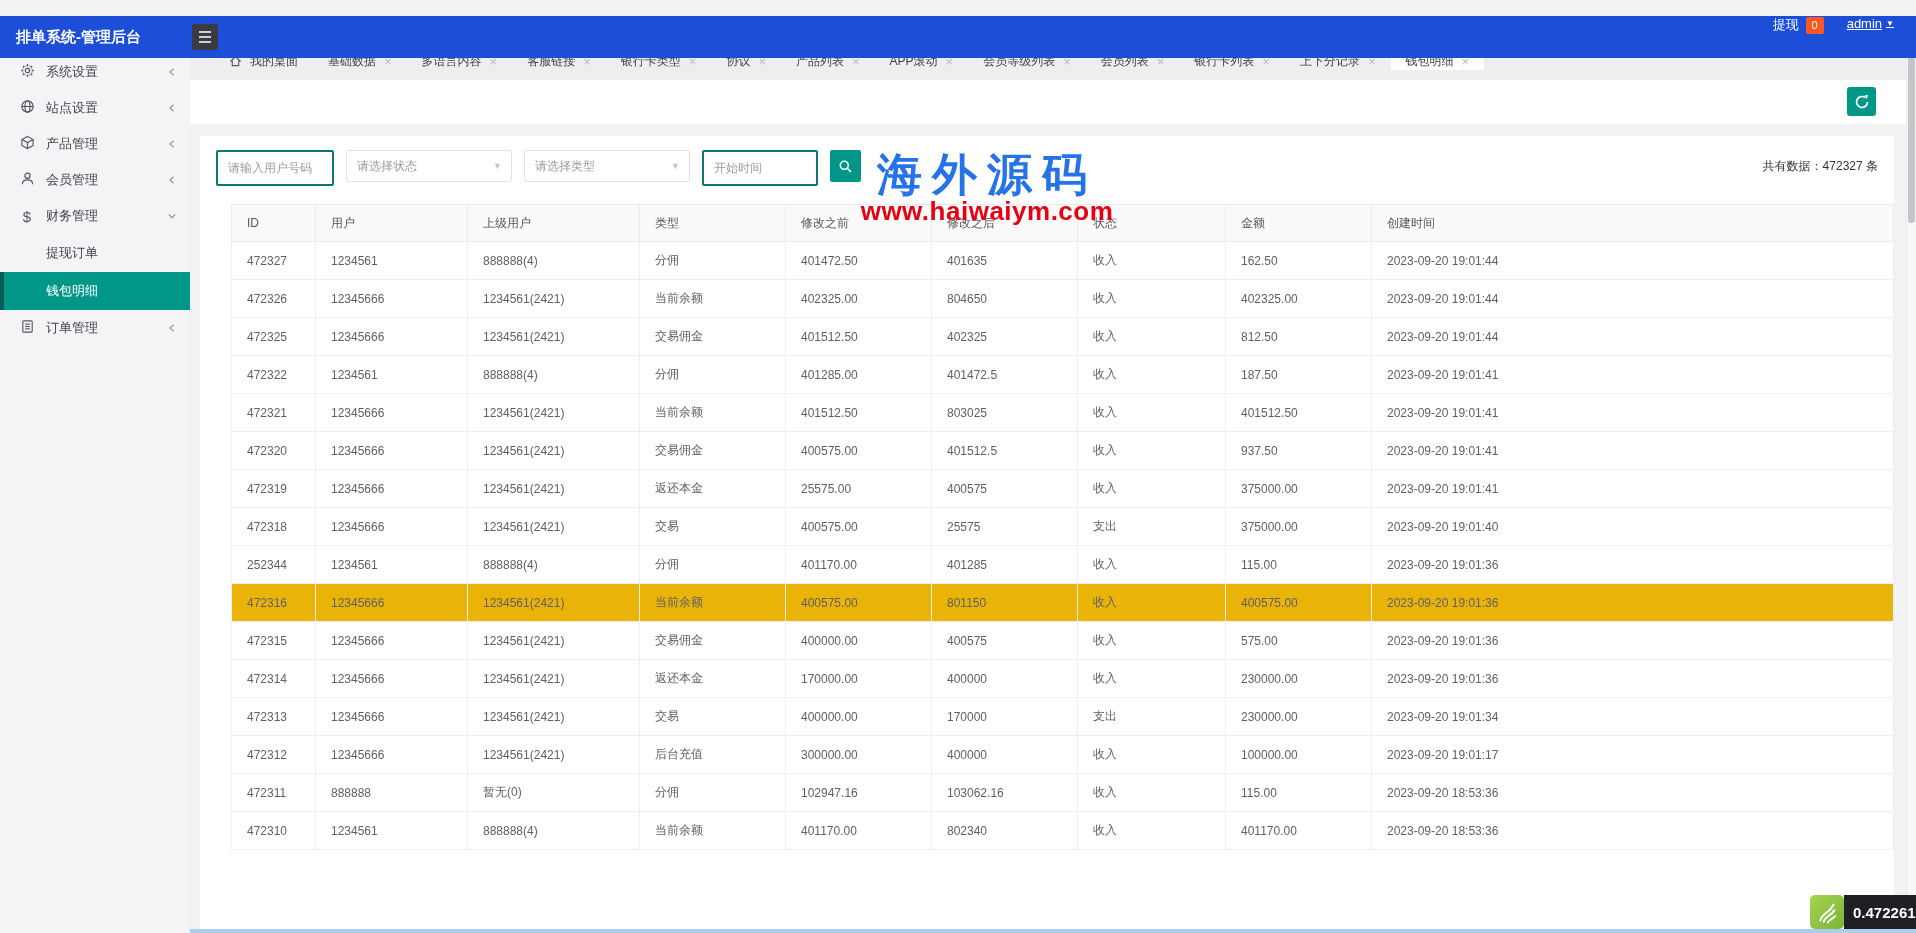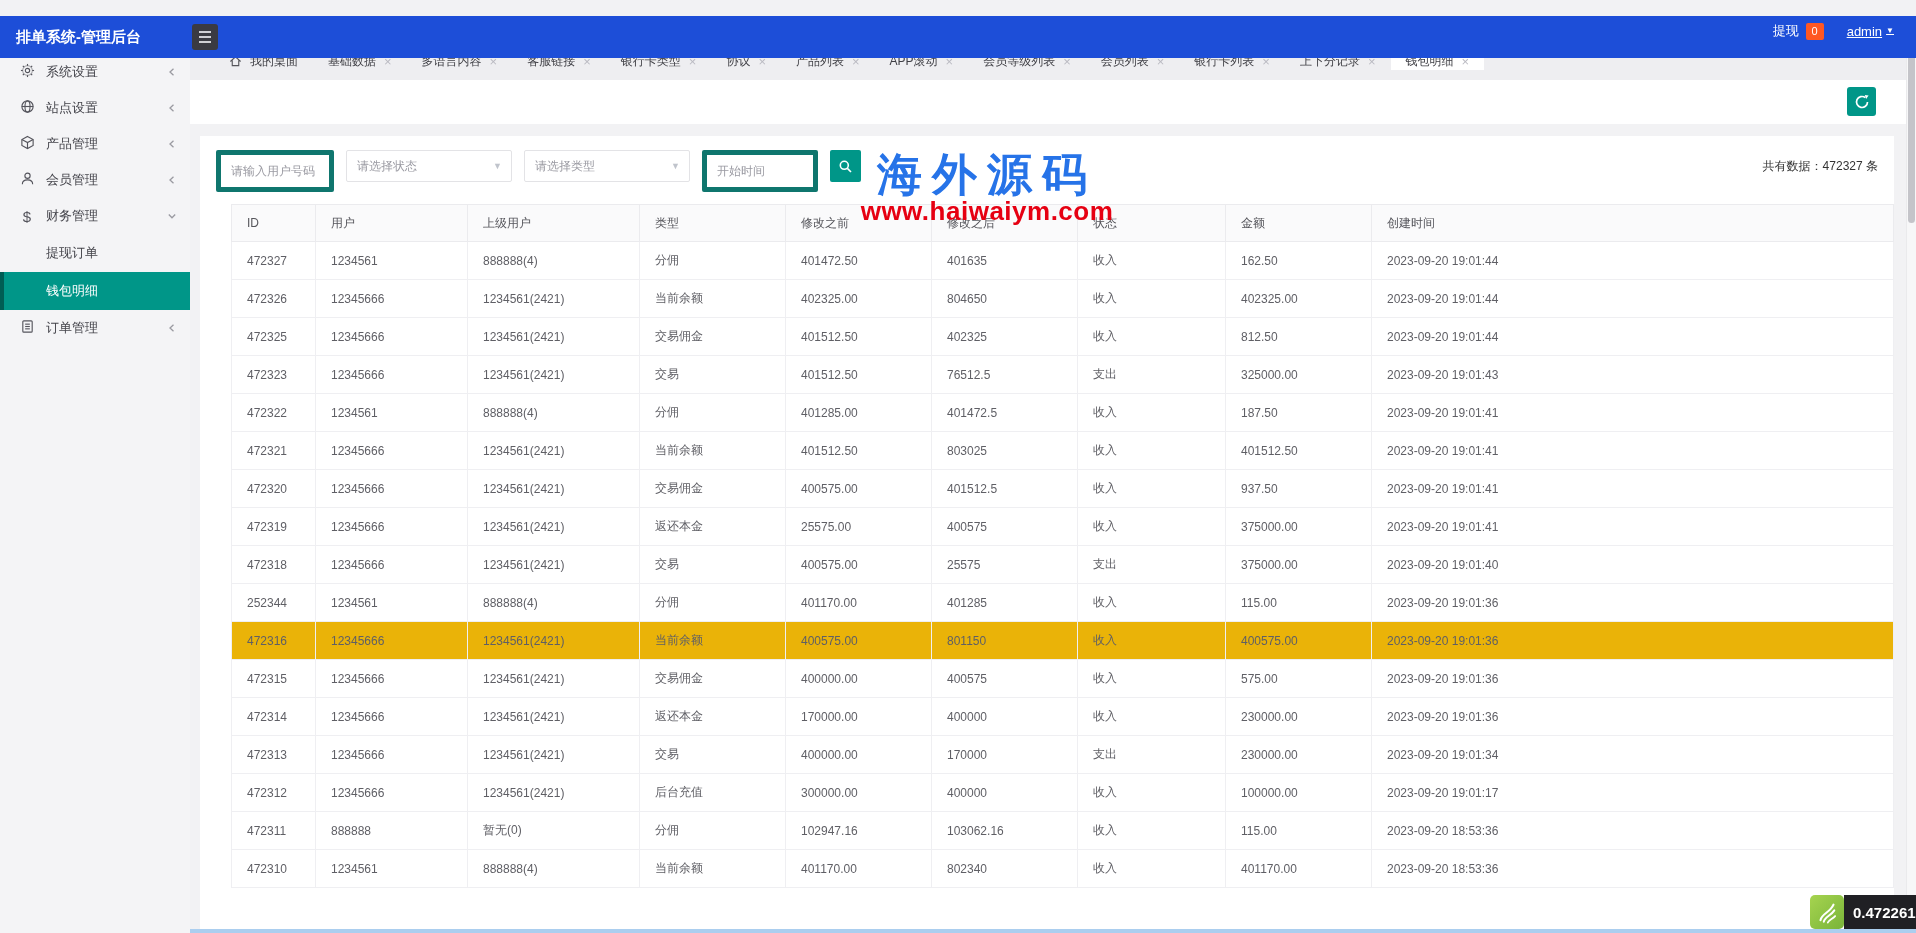--- a/index.html
+++ b/index.html
@@ -5,21 +5,21 @@
   * { box-sizing: border-box; margin: 0; padding: 0; }
   html,body { width:1916px; height:933px; overflow:hidden; }
   body { font-family:"Liberation Sans",sans-serif; background:#f2f2f4; position:relative; }
 
   
   .topbar { position:absolute; top:16px; left:0; width:1916px; height:42px; background:#1d4ed8; z-index:40; }
   .brand { position:absolute; left:16px; top:0; height:42px; line-height:42px; color:#fff; font-size:15px; font-weight:bold; }
   .hamburger-btn { position:absolute; left:192px; top:8px; width:26px; height:26px; background:#3a3a41; border-radius:3px;
     display:flex; flex-direction:column; align-items:center; justify-content:center; gap:3px; cursor:pointer; }
   .hamburger-btn i { width:12px; height:2px; background:#cfcfd4; }
-  .topbar-right { position:absolute; right:22px; top:0; height:30px; display:flex; align-items:center; gap:9px; color:#fff; font-size:13px;margin-left:39px; }
+  .topbar-right { position:absolute; right:22px; top:0; height:30px; display:flex; align-items:flex-start; gap:9px; color:#fff; font-size:13px;margin-left:39px; }
   .withdraw-wrap { display:flex; align-items:center; gap:7px; cursor:pointer; }
   .num-badge { background:#ff5722; color:#fff; font-size:11px; min-width:18px; height:17px; line-height:17px; text-align:center; border-radius:2px; padding:0 3px; }
   .admin-wrap { display:flex; align-items:center; gap:4px; margin-left:14px; cursor:pointer;text-decoration:underline; }
   .admin-caret { font-size:8px; line-height:1; }
 
   
   .sidebar { position:absolute; top:42px; left:0; width:190px; height:891px; background:#f4f4f6; z-index:30; }
   .side-item { position:relative; height:36px; cursor:pointer; }
   .side-item .s-icon { position:absolute; left:19px; top:50%; transform:translateY(-50%); width:16px; text-align:center; color:#54545c; font-size:14px; }
   .side-item .s-label { position:absolute; left:46px; top:50%; transform:translateY(-50%); font-size:13px; color:#43434a; }
@@ -35,21 +35,21 @@
   .tabstrip { position:absolute; top:0; left:0; right:10px; height:38px; background:#eeeef1; display:flex; align-items:center; padding-left:24px; overflow:hidden; }
   .tab { display:flex; align-items:center; gap:8px; padding:0 15px; font-size:12px; color:#3f3f45; cursor:pointer; white-space:nowrap; }
   .tab.active { background:#fff; }
   .tab-close { color:#b9b9c1; font-size:13px; line-height:1; }
   .toolbar { position:absolute; top:38px; left:0; right:10px; height:44px; background:#fff; }
   .refresh-btn { position:absolute; right:30px; top:7px; width:29px; height:29px; background:#009688; border-radius:3px;
     display:flex; align-items:center; justify-content:center; cursor:pointer; }
 
   .card { position:absolute; left:10px; top:94px; width:1694px; bottom:0; background:#fff; overflow:hidden; }
   .filter-row { position:absolute; top:14px; left:16px; display:flex; gap:12px; }
-  .f-input { width:118px; height:32px; border:5px solid #0f766e; border-radius:2px; padding:16px 10px; font-size:12px; color:#555; outline:none; font-family:"Liberation Sans",sans-serif; }
+  .f-input { width:118px; height:32px; border:2px solid #0f766e; border-radius:2px; padding:16px 10px; font-size:12px; color:#555; outline:none; font-family:"Liberation Sans",sans-serif; }
   .f-input::placeholder { color:#9a9aa2; }
   .f-input.date { width:116px; }
   .f-select { position:relative; width:166px; height:32px; border:1px solid #e3e3e6; border-radius:2px; background:#fff; cursor:pointer; }
   .f-select .sel-text { position:absolute; left:10px; top:50%; transform:translateY(-50%); font-size:12px; color:#9a9aa2; }
   .f-select .caret { position:absolute; right:9px; top:50%; transform:translateY(-50%); font-size:9px; color:#c0c4cc; }
   .search-btn { width:31px; height:32px; background:#009688; border:none; border-radius:2px; display:flex; align-items:center; justify-content:center; cursor:pointer; }
   .stats { position:absolute; top:22px; right:16px; font-size:12px; color:#333; }
 
   .table-wrap { position:absolute; top:68px; left:16px; width:1662px;padding-left:15px; }
   table { width:1662px; border-collapse:collapse; table-layout:fixed; }
@@ -314,31 +314,20 @@
               <td>12345666</td>
               <td>1234561(2421)</td>
               <td>交易佣金</td>
               <td>401512.50</td>
               <td>402325</td>
               <td>收入</td>
               <td>812.50</td>
               <td>2023-09-20 19:01:44</td>
             </tr>
             <tr>
-              <td>472323</td>
-              <td>12345666</td>
-              <td>1234561(2421)</td>
-              <td>交易</td>
-              <td>401512.50</td>
-              <td>76512.5</td>
-              <td>支出</td>
-              <td>325000.00</td>
-              <td>2023-09-20 19:01:43</td>
-            </tr>
-            <tr>
               <td>472322</td>
               <td>1234561</td>
               <td>888888(4)</td>
               <td>分佣</td>
               <td>401285.00</td>
               <td>401472.5</td>
               <td>收入</td>
               <td>187.50</td>
               <td>2023-09-20 19:01:41</td>
             </tr>

